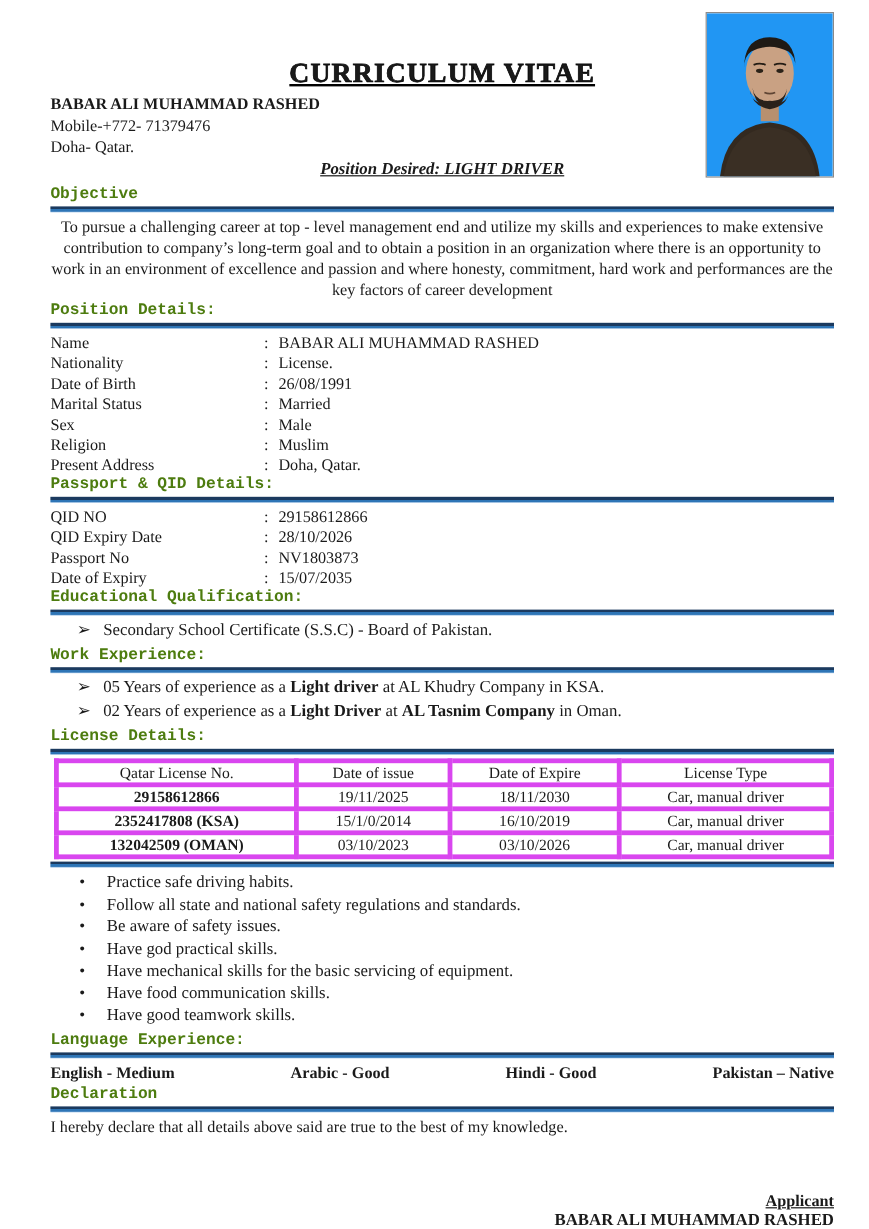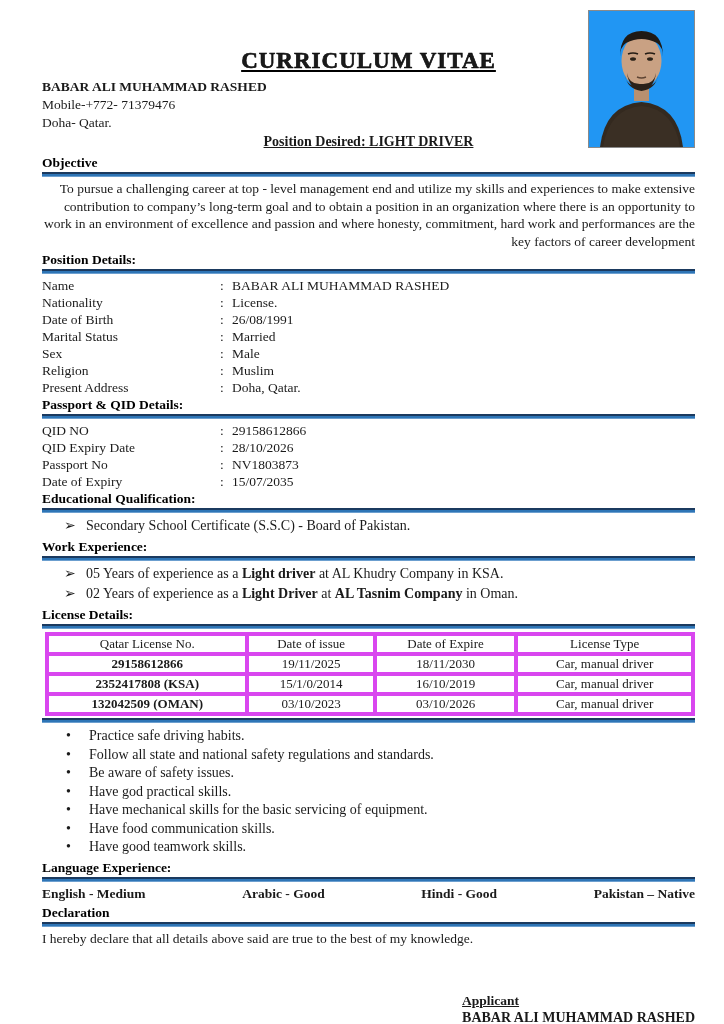--- a/index.html
+++ b/index.html
@@ -18,33 +18,33 @@
     font-size:23px; font-weight:bold;
     letter-spacing:1px;
     text-decoration:underline;
     -webkit-text-stroke:0.6px #000;
     margin-bottom:4px;
   }
   .contact-name { font-weight:bold; font-size:13.5px; line-height:18px; }
   .contact-line { line-height:18px; }
   .position {
     text-align:center; font-weight:bold; font-size:14px;
-    text-decoration:underline; line-height:20px; margin-bottom:2px;
+    text-decoration:underline; line-height:20px; margin-bottom:2px;font-style:italic;
   }
   .sh {
-    font-family:Liberation Serif, serif;
+    font-family:Liberation Mono, monospace;
     font-weight:700; font-size:13.5px; line-height:17px;
-    color:#000000;
+    color:#4d7c0f;
   }
   .bar {
     height:5px;
     background:linear-gradient(180deg,#1b3a5f 0%,#1b3a5f 45%,#2e75b6 45%,#2e75b6 80%,#aac9e8 100%);
     margin:1px 0 3px 0;
   }
-  .para { line-height:17.5px; text-align:right; margin-bottom:1px; }
+  .para { line-height:17.5px; text-align:center; margin-bottom:1px; }
   .kv-row { display:flex; line-height:17px; }
   .kv-label { width:178px; }
   .kv-colon { width:12px; }
   .arrow-list { margin:2px 0 2px 22px; }
   .arrow-item { display:flex; line-height:20px; font-size:14px; }
   .arrow-glyph { width:22px; }
   b { font-weight:bold; }
   table.lic {
     border-collapse:collapse; width:650px; margin:1px 0 2px 3px;
     font-size:13px;
@@ -57,21 +57,21 @@
   .dot-list { margin:4px 0 2px 24px; }
   .dot-item { display:flex; line-height:18.5px; font-size:14px; }
   .dot-glyph { width:23px; text-align:left; }
   .lang-row {
     display:flex; justify-content:space-between;
     font-weight:bold; line-height:18px; margin:2px 0 1px 0;
   }
   .decl-text { line-height:18px; margin-top:3px; }
   .footer {
     margin-top:44px; margin-left:auto; width:fit-content;
-    text-align:left;
+    text-align:right;
   }
   .footer .applicant-label {
     font-weight:bold; text-decoration:underline; line-height:17px; font-size:13.5px;
   }
   .footer .applicant-name { font-weight:bold; font-size:14px; line-height:17px; }
   .photo {
     position:absolute; top:10px; right:29px;
     width:107px; height:138px;
     border:1px solid #8a8a8a;
   }

